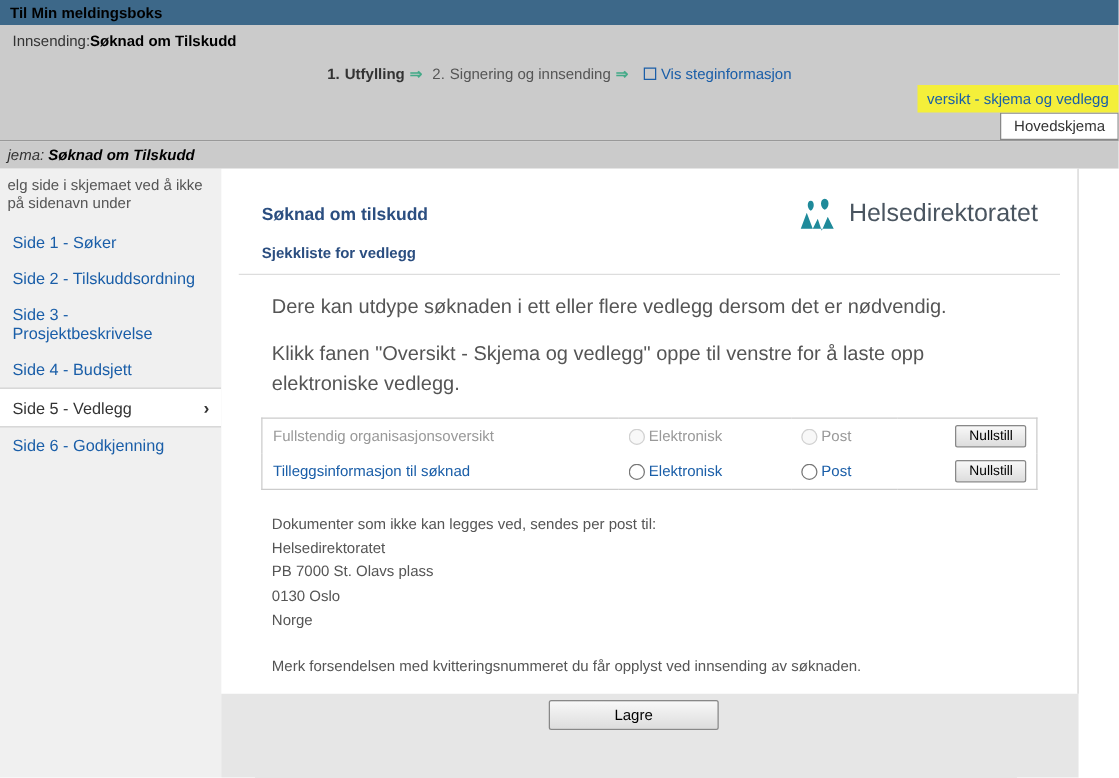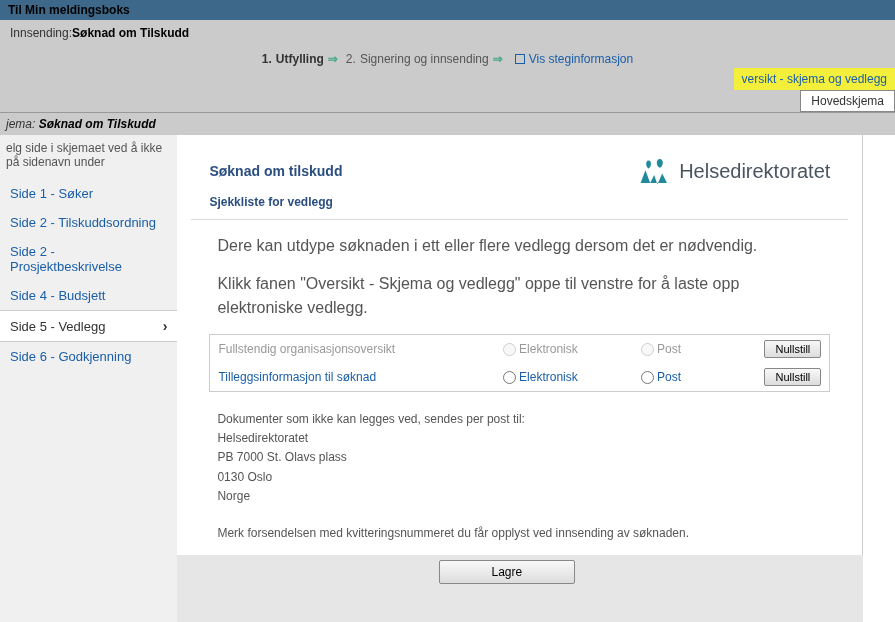--- a/index.html
+++ b/index.html
@@ -211,21 +211,21 @@
   <span class="lab">jema:</span>
   <span class="val">Søknad om Tilskudd</span>
 </div>
 
 <div class="lower">
   <div class="sidebar">
     <div class="side-intro">elg side i skjemaet ved å ikke på sidenavn under</div>
     <ul class="side-list">
       <li><span>Side 1 - Søker</span></li>
       <li><span>Side 2 - Tilskuddsordning</span></li>
-      <li><span>Side 2 - Prosjektbeskrivelse</span></li>
+      <li><span>Side 3 - Prosjektbeskrivelse</span></li>
       <li><span>Side 4 - Budsjett</span></li>
       <li class="active">
         <span>Side 5 - Vedlegg</span>
         <span class="chev">›</span>
       </li>
       <li><span>Side 6 - Godkjenning</span></li>
     </ul>
   </div>
 
   <div class="main-wrap">

